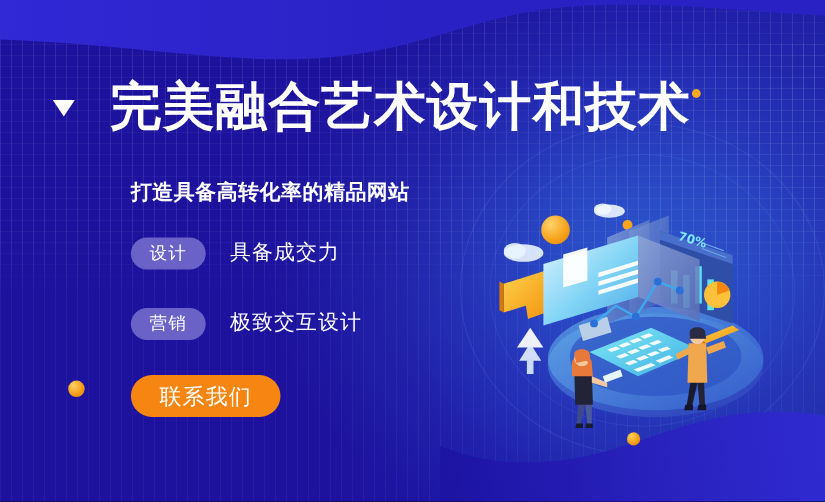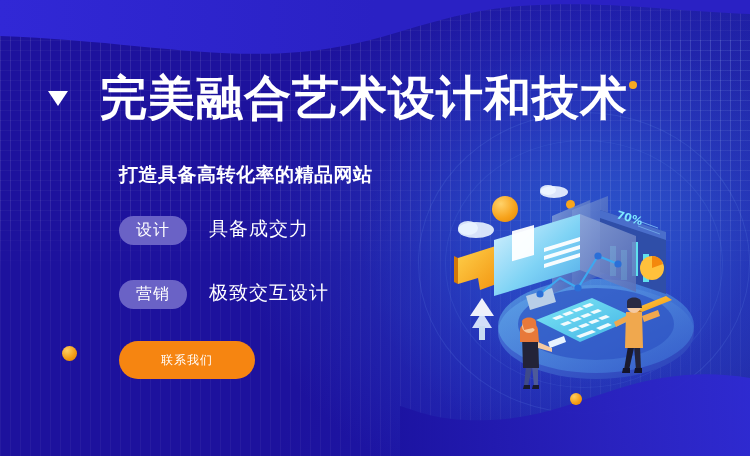--- a/index.html
+++ b/index.html
@@ -139,21 +139,21 @@
 
   .cta {
     position: absolute;
     left: 119px; top: 341px;
     width: 136px; height: 38px;
     border: none;
     border-radius: 19px;
     background: #f68511;
     color: #ffffff;
     font-family: inherit;
-    font-size: 12px;
+    font-size: 20px;
     font-weight: 400;
     letter-spacing: 1px;
     cursor: pointer;
     padding: 0;
   }
 
   
   .dot {
     position: absolute;
     border-radius: 50%;

